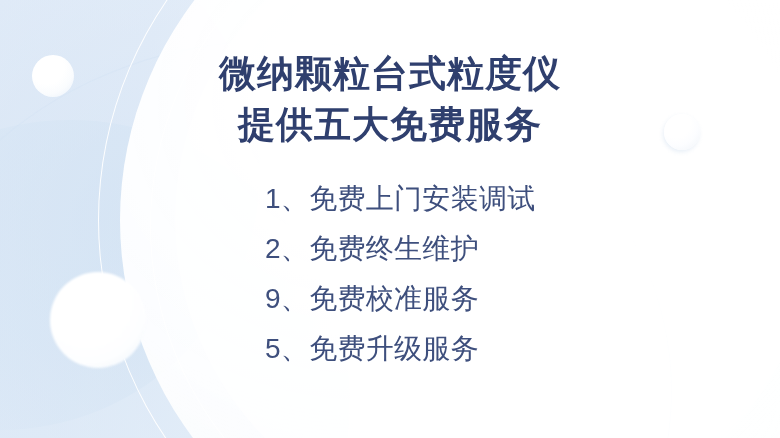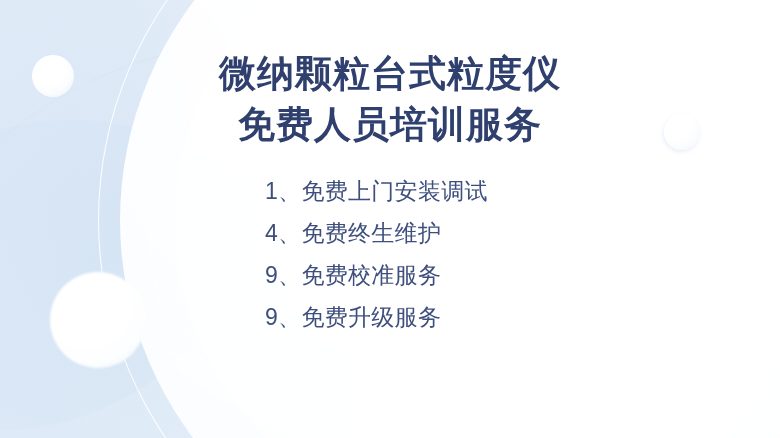--- a/index.html
+++ b/index.html
@@ -172,24 +172,25 @@
     letter-spacing: 1px;
   }
 
   .list-block {
     position: absolute;
     left: 265px;
     top: 170px;
   }
   .list-item {
     color: #3e4f7d;
-    font-size: 23px;
+    font-size: 28px;
     line-height: 42px;
     white-space: nowrap;
     letter-spacing: 0.3px;
+    margin-top: 8px;
   }
 </style>
 </head>
 <body>
 
 <div id="slide">
 
   <div class="bg-layer">
     <div class="wedge-tl"></div>
     <div class="wedge-bl"></div>
@@ -206,24 +207,24 @@
 
     <div class="sphere sphere-top-left"></div>
     <div class="sphere sphere-bottom-left"></div>
     <div class="sphere sphere-right"></div>
   </div>
 
   <div class="content">
 
     <div class="title-block">
       <span class="title-line">微纳颗粒台式粒度仪</span>
-      <span class="title-line">免费人员培训服务</span>
+      <span class="title-line">提供五大免费服务</span>
     </div>
 
     <div class="list-block">
       <div class="list-item">1、免费上门安装调试</div>
-      <div class="list-item">4、免费终生维护</div>
+      <div class="list-item">2、免费终生维护</div>
       <div class="list-item">9、免费校准服务</div>
-      <div class="list-item">9、免费升级服务</div>
+      <div class="list-item">5、免费升级服务</div>
     </div>
 
   </div>
 </div>
 
 </body></html>

